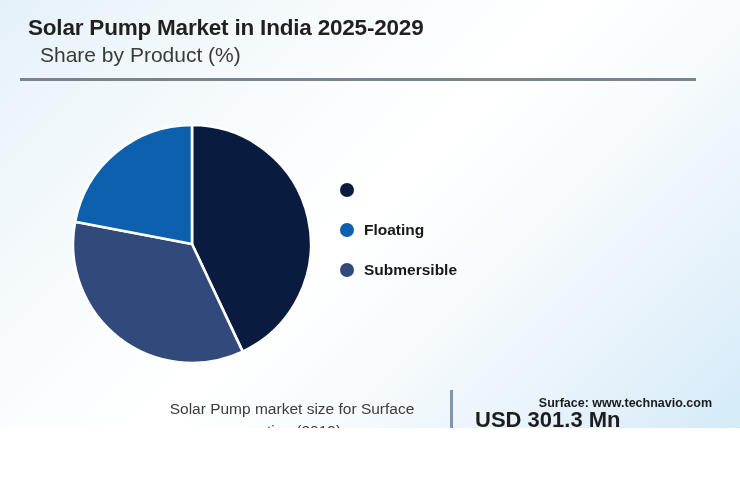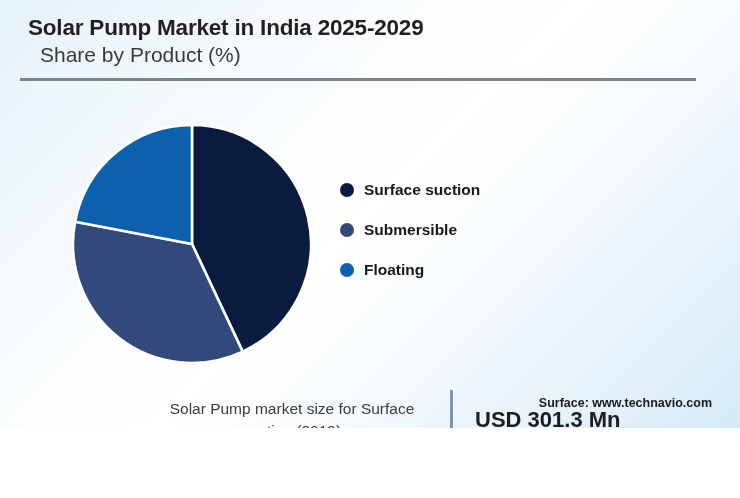--- a/index.html
+++ b/index.html
@@ -159,29 +159,28 @@
           <path d="M 132 132 L 132.00 13.00 A 119 119 0 0 1 182.67 239.67 Z" fill="#0a1b40" stroke="#ffffff" stroke-width="2.6" stroke-linejoin="round"></path>
           <path d="M 132 132 L 182.67 239.67 A 119 119 0 0 1 15.11 109.70 Z" fill="#32497c" stroke="#ffffff" stroke-width="2.6" stroke-linejoin="round"></path>
           <path d="M 132 132 L 15.11 109.70 A 119 119 0 0 1 132.00 13.00 Z" fill="#0c60ad" stroke="#ffffff" stroke-width="2.6" stroke-linejoin="round"></path>
         </g>
     </svg>
   </div>
 
   <div id="legend">
     <div class="legend-row">
       <span class="legend-dot" style="background: rgb(10, 27, 64);"></span>
-      <span class="legend-label">Surface suction</span>
+    </div>
+    <div class="legend-row">
+      <span class="legend-dot" style="background: rgb(12, 96, 173);"></span>
+      <span class="legend-label">Floating</span>
     </div>
     <div class="legend-row">
       <span class="legend-dot" style="background: rgb(50, 73, 124);"></span>
       <span class="legend-label">Submersible</span>
-    </div>
-    <div class="legend-row">
-      <span class="legend-dot" style="background: rgb(12, 96, 173);"></span>
-      <span class="legend-label">Floating</span>
     </div>
   </div>
 
   <div id="callout">
     <div id="callout-text">Solar Pump market size for Surface suction (2019)</div>
     <div id="callout-divider"></div>
     <div id="callout-value">USD 301.3 Mn</div>
   </div>
 
   <div id="source">Surface: www.technavio.com</div>

